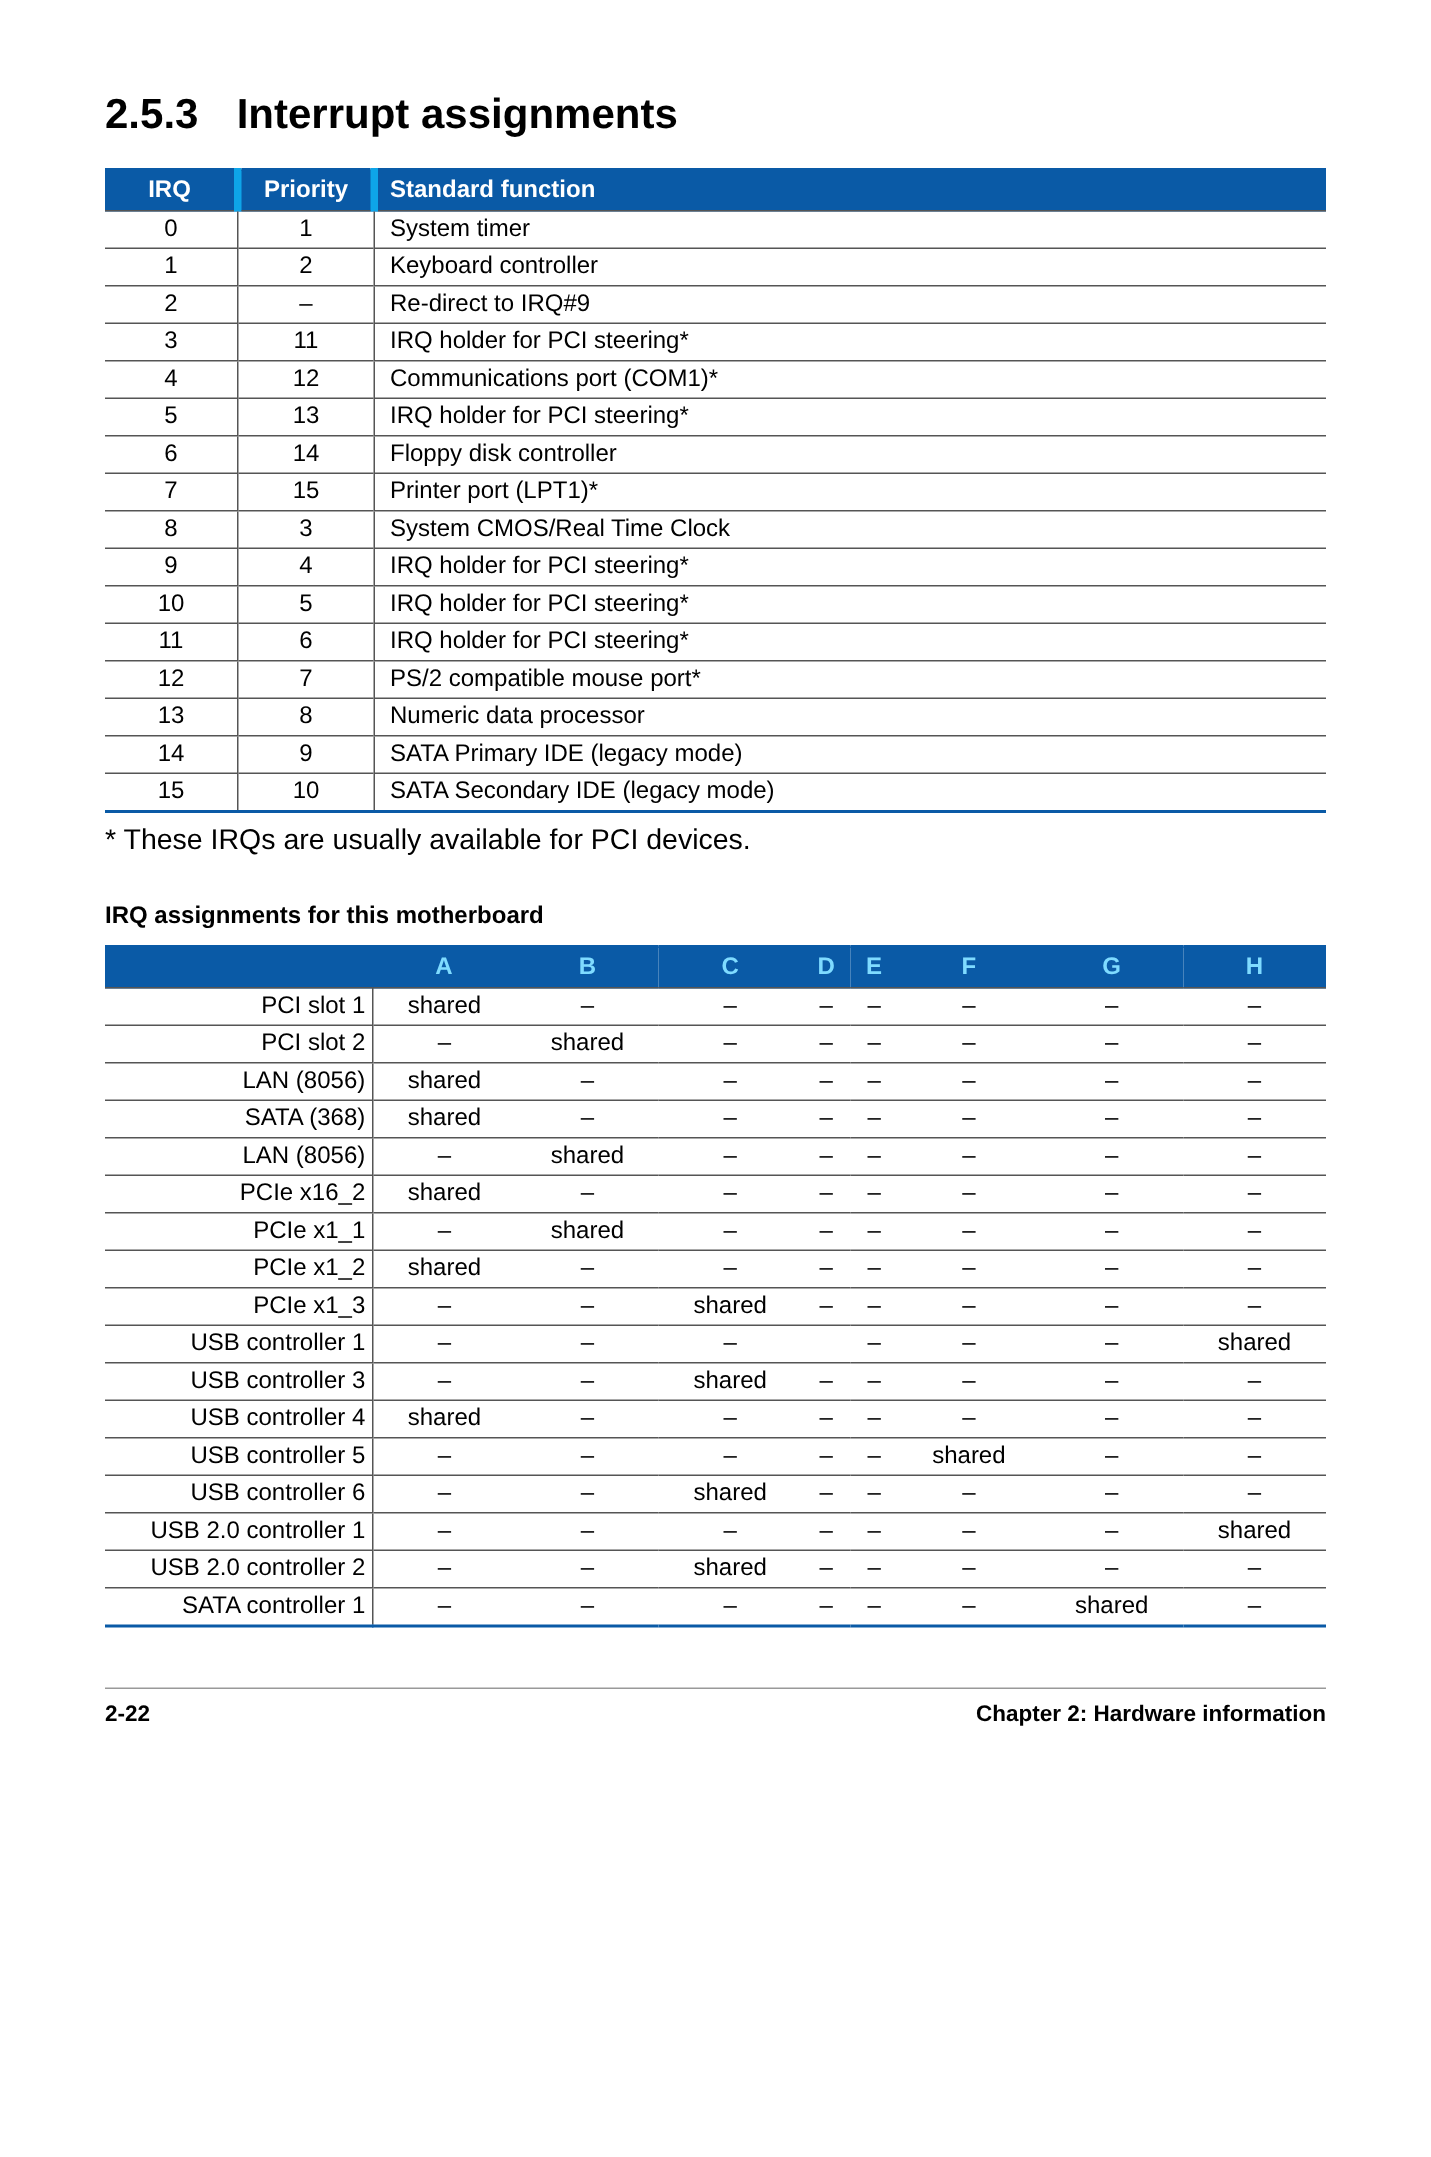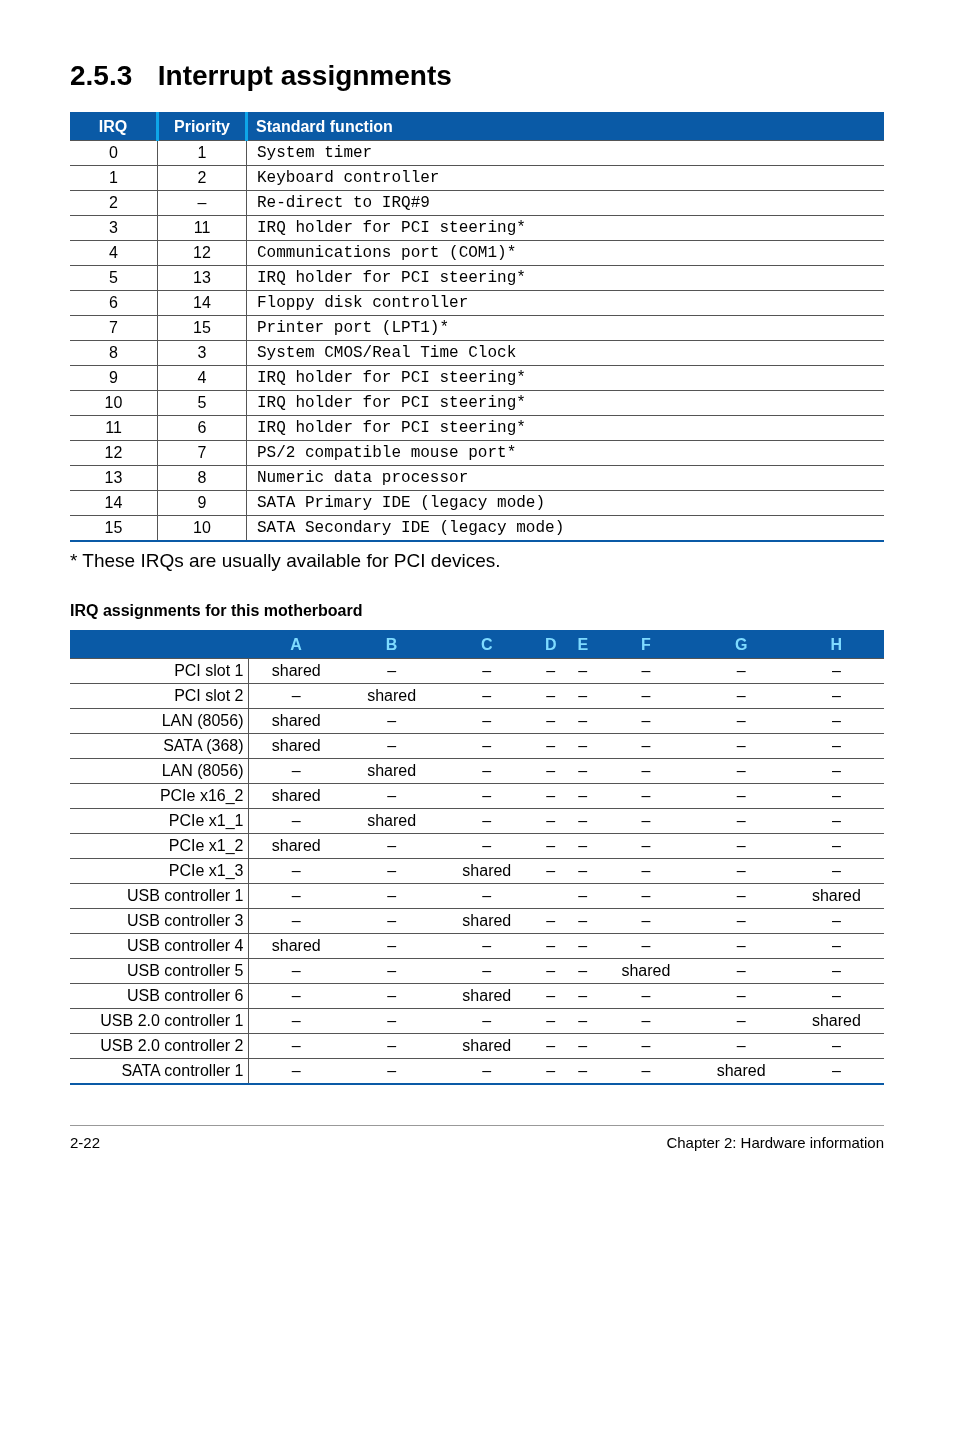--- a/index.html
+++ b/index.html
@@ -39,39 +39,38 @@
   table.irq-table {
     border-top: 2px solid #0a5aa6;
     border-bottom: 2px solid #0a5aa6;
   }
   table.irq-table th {
     background: #0a5aa6;
     color: #fff;
     text-align: left;
     padding: 4px 8px;
     font-weight: bold;
-    border-right: 3px solid #0ea5e9;
+    border-right: 5px solid #0ea5e9;
   }
   table.irq-table th:last-child { border-right: none; }
   table.irq-table td {
     padding: 3px 8px;
     border-top: 1px solid #555;
   }
   table.irq-table td.irq, table.irq-table td.prio {
     text-align: center;
     border-right: 1px solid #555;
     width: 70px;
   }
   table.irq-table th.irq-h, table.irq-table th.prio-h {
     text-align: center;
     width: 70px;
   }
   table.irq-table td.func {
     padding-left: 10px;
-    font-family: Liberation Mono, monospace;
   }
 
   table.assign-table {
     border-top: 2px solid #0a5aa6;
     border-bottom: 2px solid #0a5aa6;
   }
   table.assign-table th {
     background: #0a5aa6;
     color: #7FDBFF;
     text-align: center;
@@ -93,20 +92,21 @@
     padding-left: 6px;
     white-space: nowrap;
   }
   .footer {
     border-top: 1px solid #999;
     margin-top: 40px;
     padding-top: 8px;
     display: flex;
     justify-content: space-between;
     font-size: 15px;
+    font-weight: bold;
   }
 </style>
 </head>
 <body>
 
 <div class="page">
 
   <h2 class="section">
     <span class="num">2.5.3</span>
     <span>Interrupt assignments</span>

